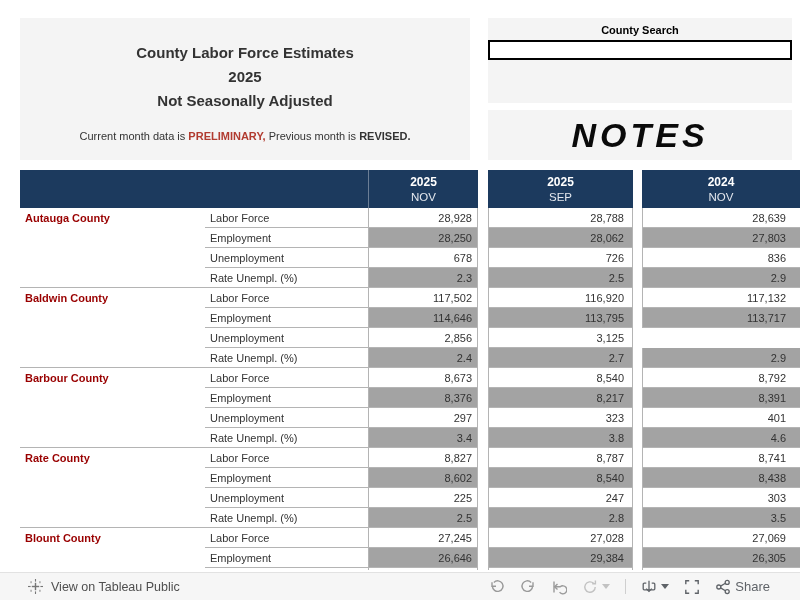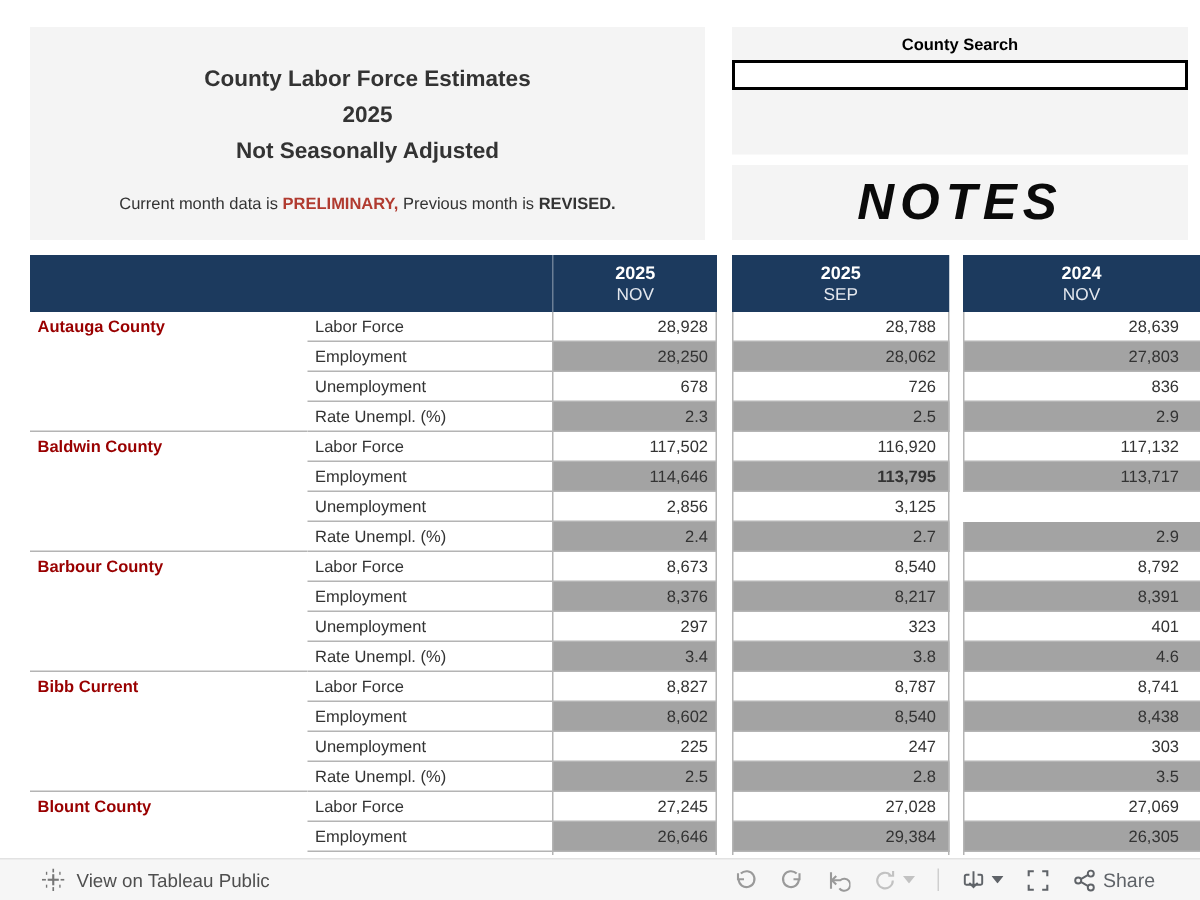--- a/index.html
+++ b/index.html
@@ -121,21 +121,21 @@
           <div class="cell val v3 band" style="grid-row: 4;">2.9</div>
         </div>
         <div class="tgrid county-block">
           <div class="county-cell">Baldwin County</div>
           <div class="cell measure-cell" style="grid-row: 1;">Labor Force</div>
           <div class="cell val v1" style="grid-row: 1;">117,502</div>
           <div class="cell val v2" style="grid-row: 1;">116,920</div>
           <div class="cell val v3" style="grid-row: 1;">117,132</div>
           <div class="cell measure-cell" style="grid-row: 2;">Employment</div>
           <div class="cell val v1 band" style="grid-row: 2;">114,646</div>
-          <div class="cell val v2 band" style="grid-row: 2; font-weight: bold;">113,795</div>
+          <div class="cell val v2 band" style="grid-row: 2;">113,795</div>
           <div class="cell val v3 band" style="grid-row: 2; padding-left: 28px;">113,717</div>
           <div class="cell measure-cell" style="grid-row: 3;">Unemployment</div>
           <div class="cell val v1" style="grid-row: 3;">2,856</div>
           <div class="cell val v2" style="grid-row: 3;">3,125</div>
           <div class="cell measure-cell" style="grid-row: 4;">Rate Unempl. (%)</div>
           <div class="cell val v1 band" style="grid-row: 4;">2.4</div>
           <div class="cell val v2 band" style="grid-row: 4;">2.7</div>
           <div class="cell val v3 band" style="grid-row: 4;">2.9</div>
         </div>
         <div class="tgrid county-block">
@@ -151,21 +151,21 @@
           <div class="cell measure-cell" style="grid-row: 3;">Unemployment</div>
           <div class="cell val v1" style="grid-row: 3;">297</div>
           <div class="cell val v2" style="grid-row: 3;">323</div>
           <div class="cell val v3" style="grid-row: 3;">401</div>
           <div class="cell measure-cell" style="grid-row: 4;">Rate Unempl. (%)</div>
           <div class="cell val v1 band" style="grid-row: 4;">3.4</div>
           <div class="cell val v2 band" style="grid-row: 4;">3.8</div>
           <div class="cell val v3 band" style="grid-row: 4;">4.6</div>
         </div>
         <div class="tgrid county-block">
-          <div class="county-cell">Bibb Current</div>
+          <div class="county-cell">Rate County</div>
           <div class="cell measure-cell" style="grid-row: 1;">Labor Force</div>
           <div class="cell val v1" style="grid-row: 1;">8,827</div>
           <div class="cell val v2" style="grid-row: 1;">8,787</div>
           <div class="cell val v3" style="grid-row: 1;">8,741</div>
           <div class="cell measure-cell" style="grid-row: 2;">Employment</div>
           <div class="cell val v1 band" style="grid-row: 2;">8,602</div>
           <div class="cell val v2 band" style="grid-row: 2;">8,540</div>
           <div class="cell val v3 band" style="grid-row: 2;">8,438</div>
           <div class="cell measure-cell" style="grid-row: 3;">Unemployment</div>
           <div class="cell val v1" style="grid-row: 3;">225</div>

